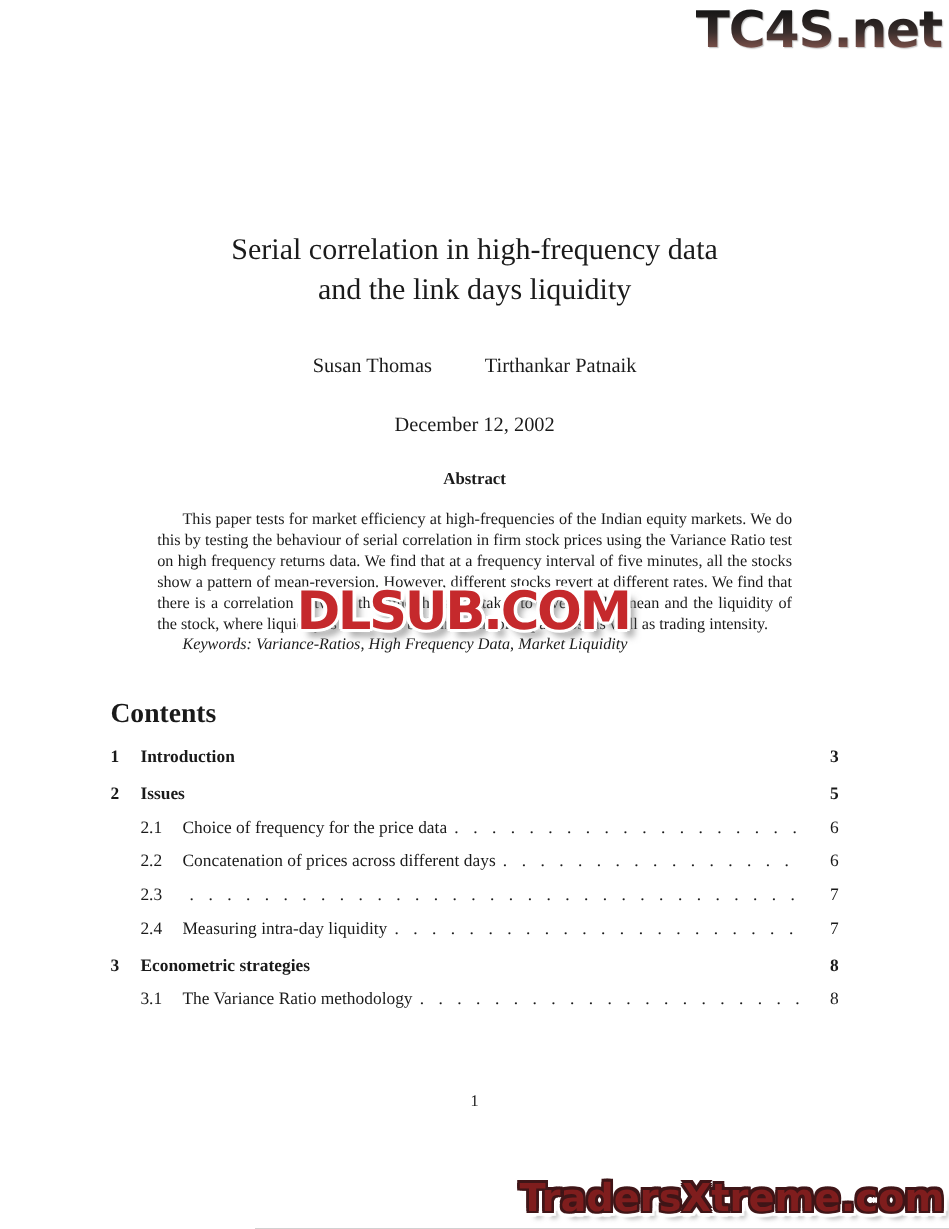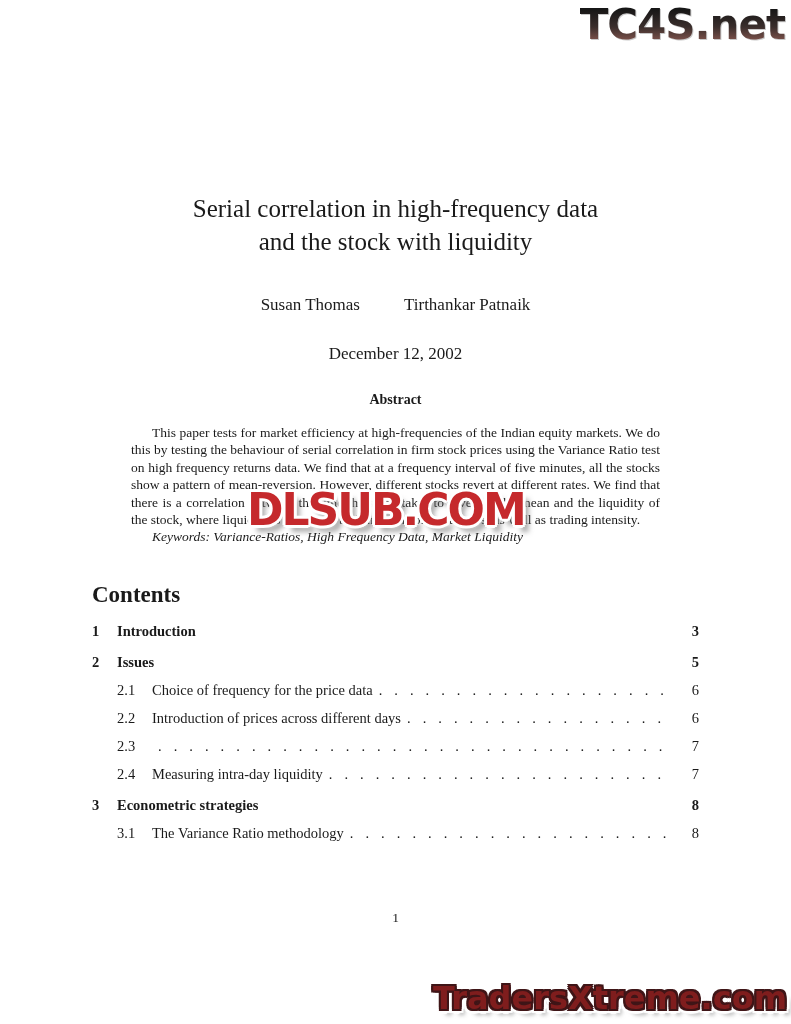--- a/index.html
+++ b/index.html
@@ -150,21 +150,21 @@
 <div class="page">
 
   <div class="wm-top">TC4S.net</div>
   <div class="wm-mid">DLSUB.COM</div>
   <div class="wm-bottom">TradersXtreme.com</div>
 
   <div class="main">
 
     <h1 class="title">
       <span>Serial correlation in high-frequency data</span><br>
-      <span>and the stock with liquidity</span>
+      <span>and the link days liquidity</span>
     </h1>
 
     <div class="authors">
       <span>Susan Thomas</span>
       <span>Tirthankar Patnaik</span>
     </div>
 
     <div class="date">December 12, 2002</div>
 
     <div class="abs-head">Abstract</div>
@@ -191,21 +191,21 @@
 
       <div class="toc-row l2">
         <span class="toc-num">2.1</span>
         <span class="toc-title">Choice of frequency for the price data</span>
         <span class="toc-dots"></span>
         <span class="toc-page">6</span>
       </div>
 
       <div class="toc-row l2">
         <span class="toc-num">2.2</span>
-        <span class="toc-title">Introduction of prices across different days</span>
+        <span class="toc-title">Concatenation of prices across different days</span>
         <span class="toc-dots"></span>
         <span class="toc-page">6</span>
       </div>
 
       <div class="toc-row l2">
         <span class="toc-num">2.3</span>
         <span class="toc-dots"></span>
         <span class="toc-page">7</span>
       </div>
 

